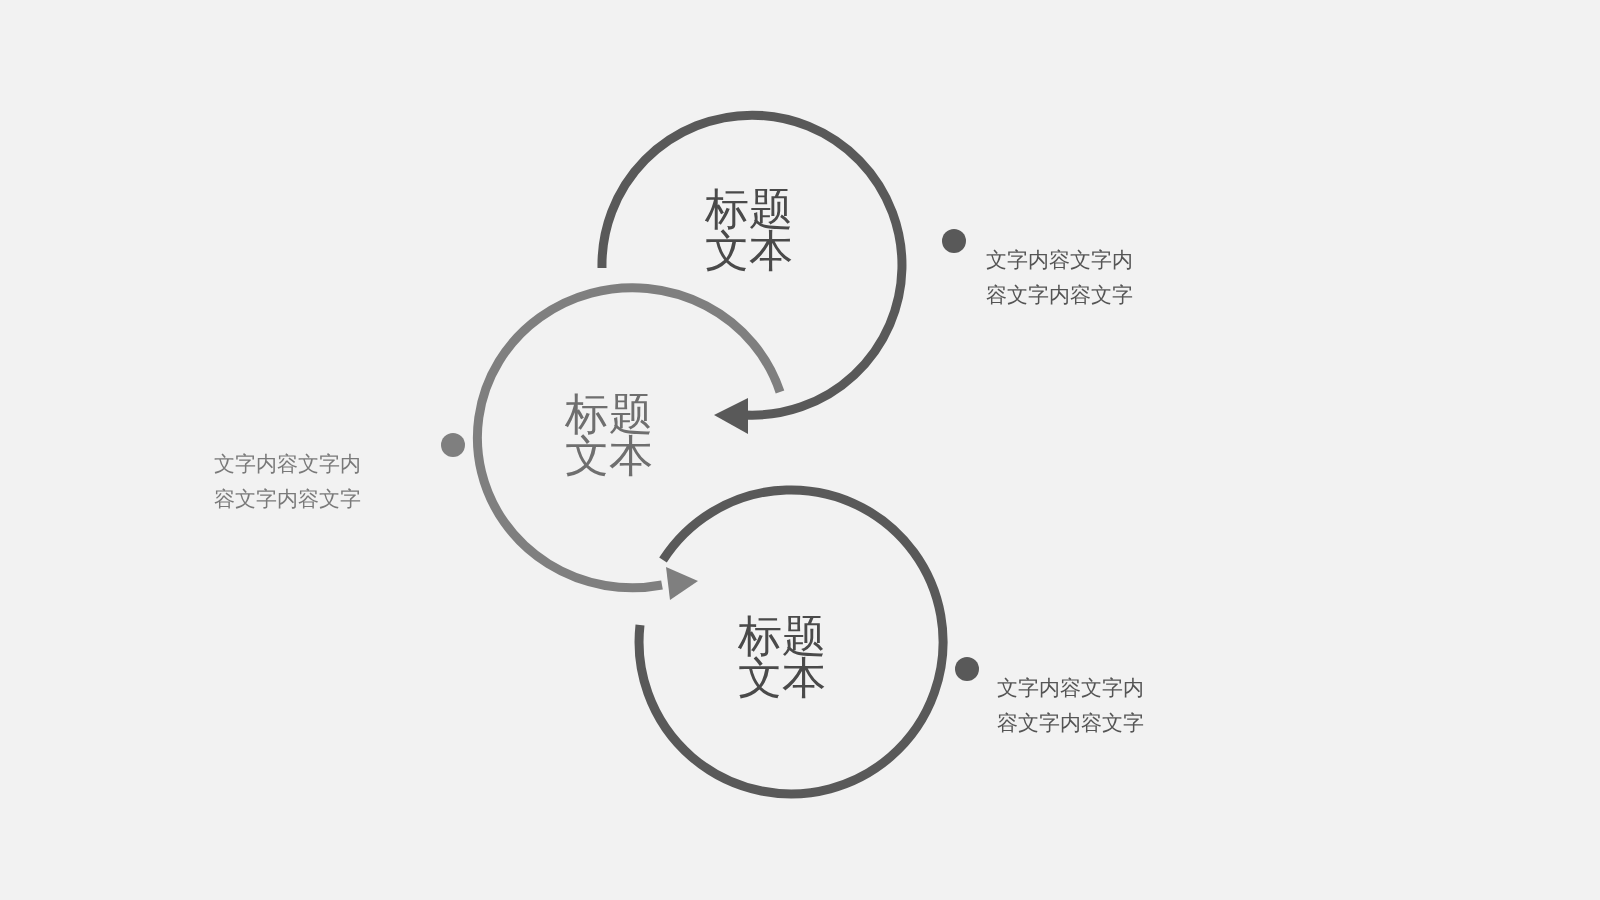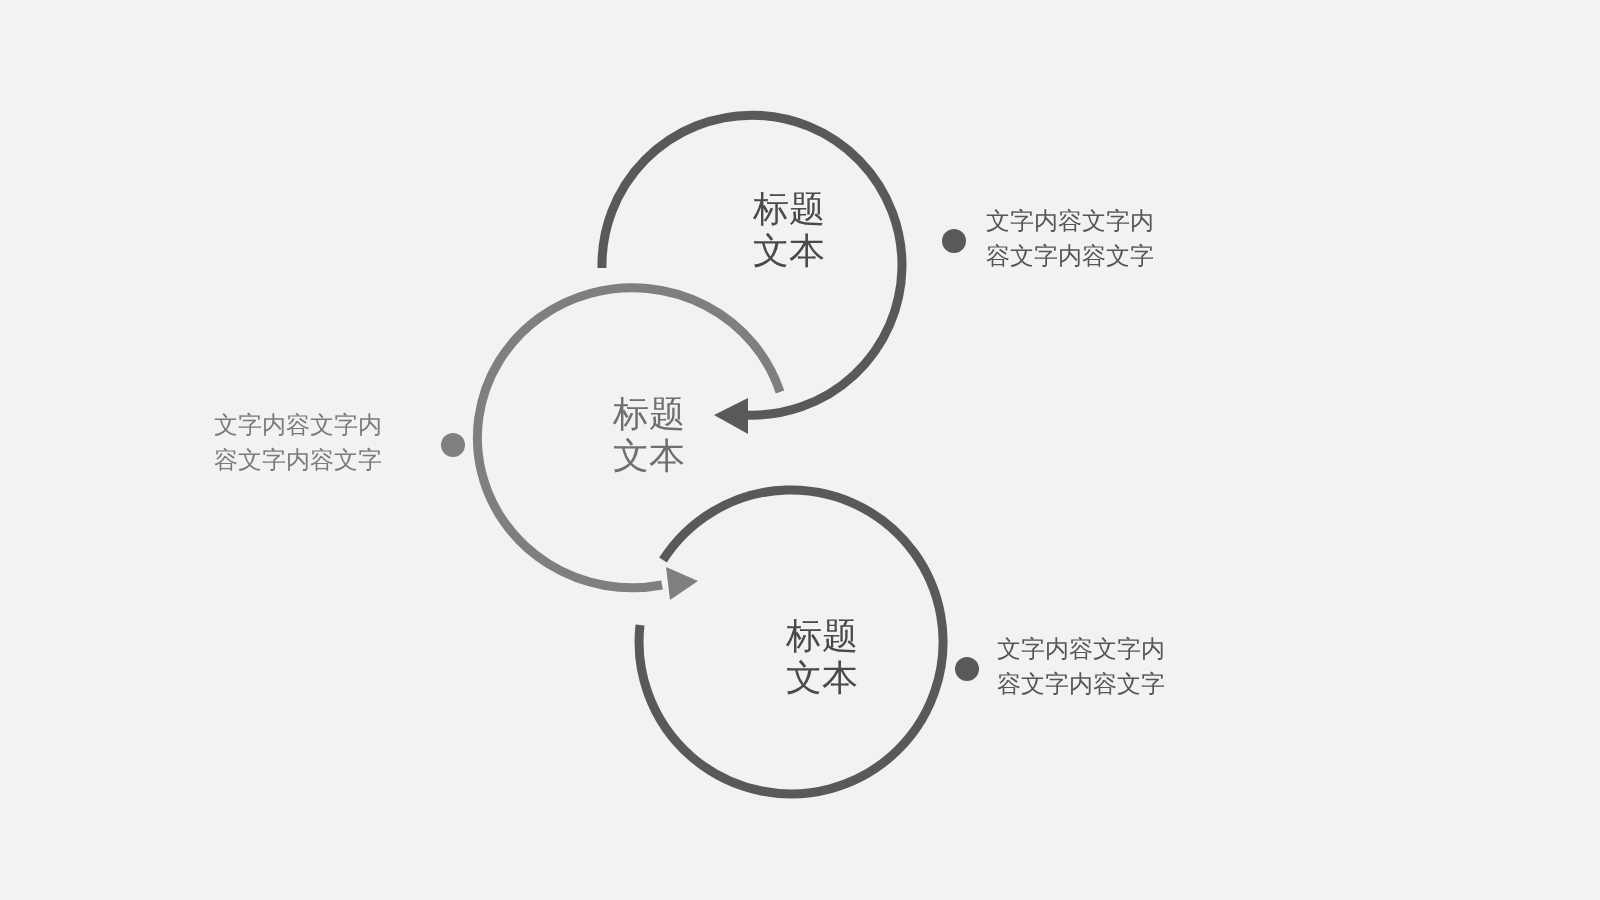--- a/index.html
+++ b/index.html
@@ -4,27 +4,28 @@
 <style>
   html, body { margin:0; padding:0; }
   body {
     width:1600px; height:900px; overflow:hidden;
     background:#f2f2f2;
     font-family: "DejaVu Sans", "Liberation Sans", sans-serif;
     position:relative;
   }
   #diagram { position:absolute; left:0; top:0; }
   .title {
-    position:absolute; width:120px; text-align:right;
-    font-size:36px; line-height:42px; color:#4a4a4a;
+    position:absolute; width:120px; text-align:left;
+    font-size:44px; line-height:42px; color:#4a4a4a;
   }
   .title.mid { color:#6f6f6f; }
   .desc {
-    position:absolute; font-size:24px; line-height:35px; color:#555;
+    position:absolute; font-size:21px; line-height:35px; color:#555;
     white-space:nowrap;
+    margin-top:39px;
   }
   .desc.mid { color:#7a7a7a; }
   .dot {
     position:absolute; width:24px; height:24px; border-radius:50%;
     background:#595959;
   }
   .dot.mid { background:#7f7f7f; }
 </style>
 </head>
 <body>

